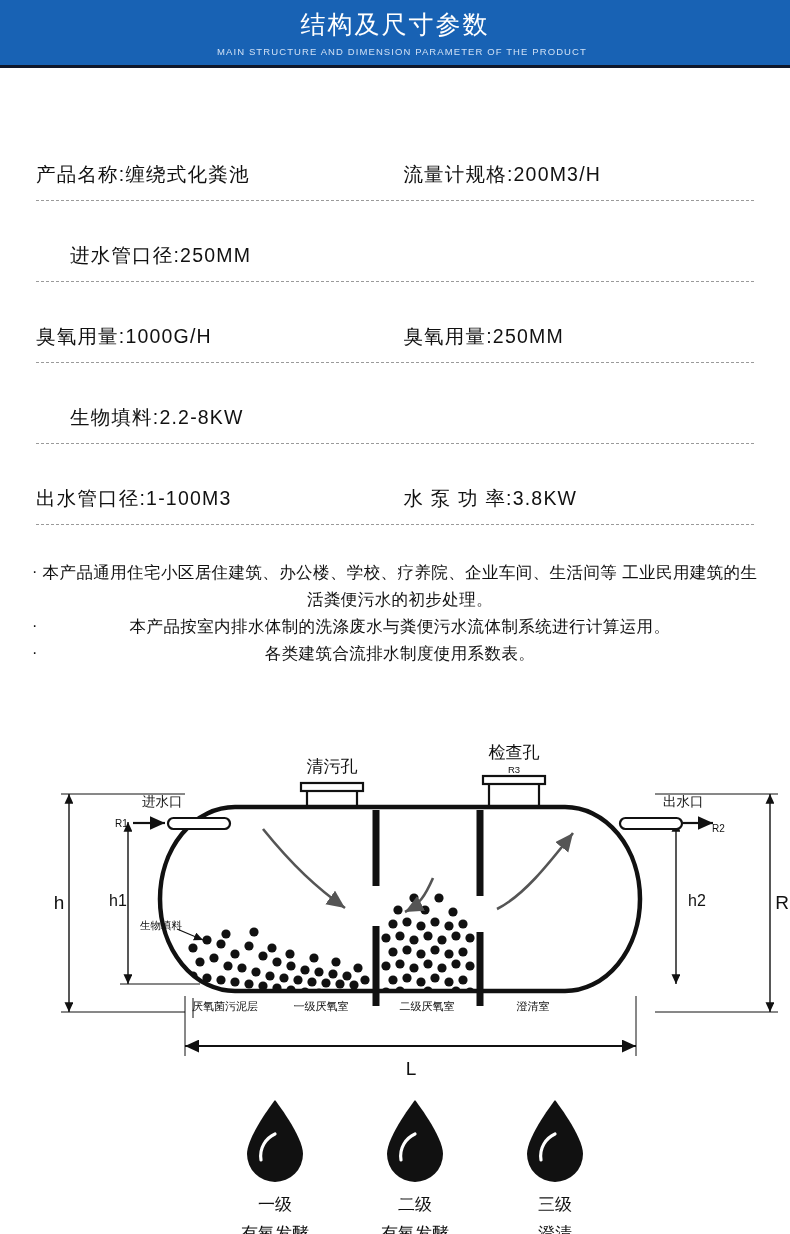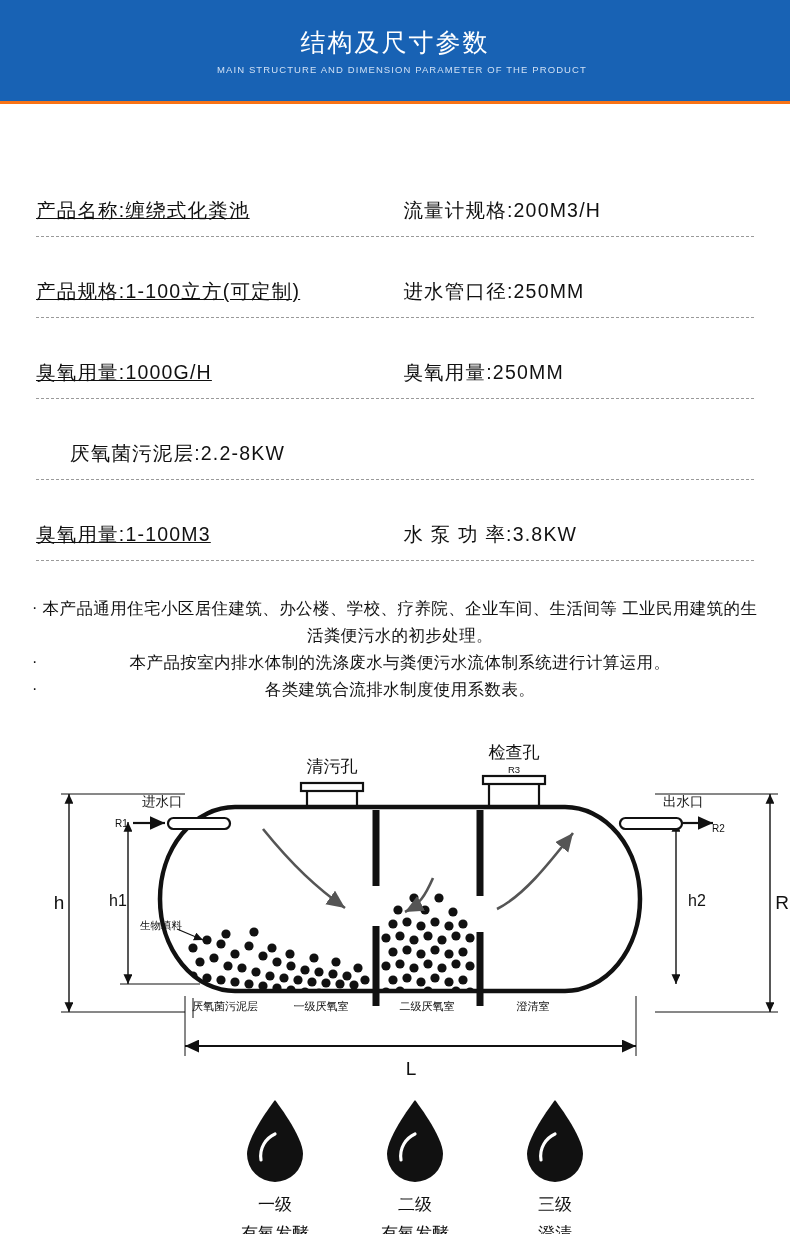--- a/index.html
+++ b/index.html
@@ -10,28 +10,28 @@
     background: #ffffff;
     font-family: "Liberation Sans", sans-serif;
     color: #111;
     overflow: hidden;
     position: relative;
   }
 
   
   .header {
     width: 790px;
-    height: 104px;
+    height: 68px;
     background: #1862b4;
     color: #ffffff;
     display: flex;
     flex-direction: column;
     align-items: center;
     justify-content: center;
-    border-bottom: 3px solid #f97316;
+    border-bottom: 3px solid #0f172a;
   }
   .header-title {
     font-size: 25px;
     letter-spacing: 2px;
     font-weight: normal;
     line-height: 1.2;
     margin-bottom: 7px;
   }
   .header-sub {
     font-size: 9.5px;
@@ -51,21 +51,21 @@
     align-items: flex-end;
     height: 81px;
     border-bottom: 1px dashed #9a9a9a;
   }
   .spec-row .cell {
     font-size: 19.5px;
     letter-spacing: 1.2px;
     padding-bottom: 12px;
     white-space: nowrap;
   }
-  .spec-row .cell.left { width: 350px; text-decoration: underline; }
+  .spec-row .cell.left { width: 350px; }
   .spec-row .cell.right { width: 368px; margin-left: 34px; }
 
   
   .notes {
     margin: 34px 32px 0 32px;
     width: 726px;
   }
   .note {
     font-size: 16.5px;
     line-height: 1.63;
@@ -100,32 +100,31 @@
   <div class="header-title">结构及尺寸参数</div>
   <div class="header-sub">MAIN STRUCTURE AND DIMENSION PARAMETER OF THE PRODUCT</div>
 </div>
 
 <div class="specs">
   <div class="spec-row">
     <div class="cell left">产品名称:缠绕式化粪池</div>
     <div class="cell right">流量计规格:200M3/H</div>
   </div>
   <div class="spec-row">
-    <div class="cell left">产品规格:1-100立方(可定制)</div>
     <div class="cell right">进水管口径:250MM</div>
   </div>
   <div class="spec-row">
     <div class="cell left">臭氧用量:1000G/H</div>
     <div class="cell right">臭氧用量:250MM</div>
   </div>
   <div class="spec-row">
-    <div class="cell right">厌氧菌污泥层:2.2-8KW</div>
-  </div>
-  <div class="spec-row">
-    <div class="cell left">臭氧用量:1-100M3</div>
+    <div class="cell right">生物填料:2.2-8KW</div>
+  </div>
+  <div class="spec-row">
+    <div class="cell left">出水管口径:1-100M3</div>
     <div class="cell right">水 泵 功 率:3.8KW</div>
   </div>
 </div>
 
 <div class="notes">
   <div class="note">
     <span class="dot">·</span>
     <span class="txt">本产品通用住宅小区居住建筑、办公楼、学校、疗养院、企业车间、生活间等&nbsp;工业民用建筑的生活粪便污水的初步处理。</span>
   </div>
   <div class="note">

